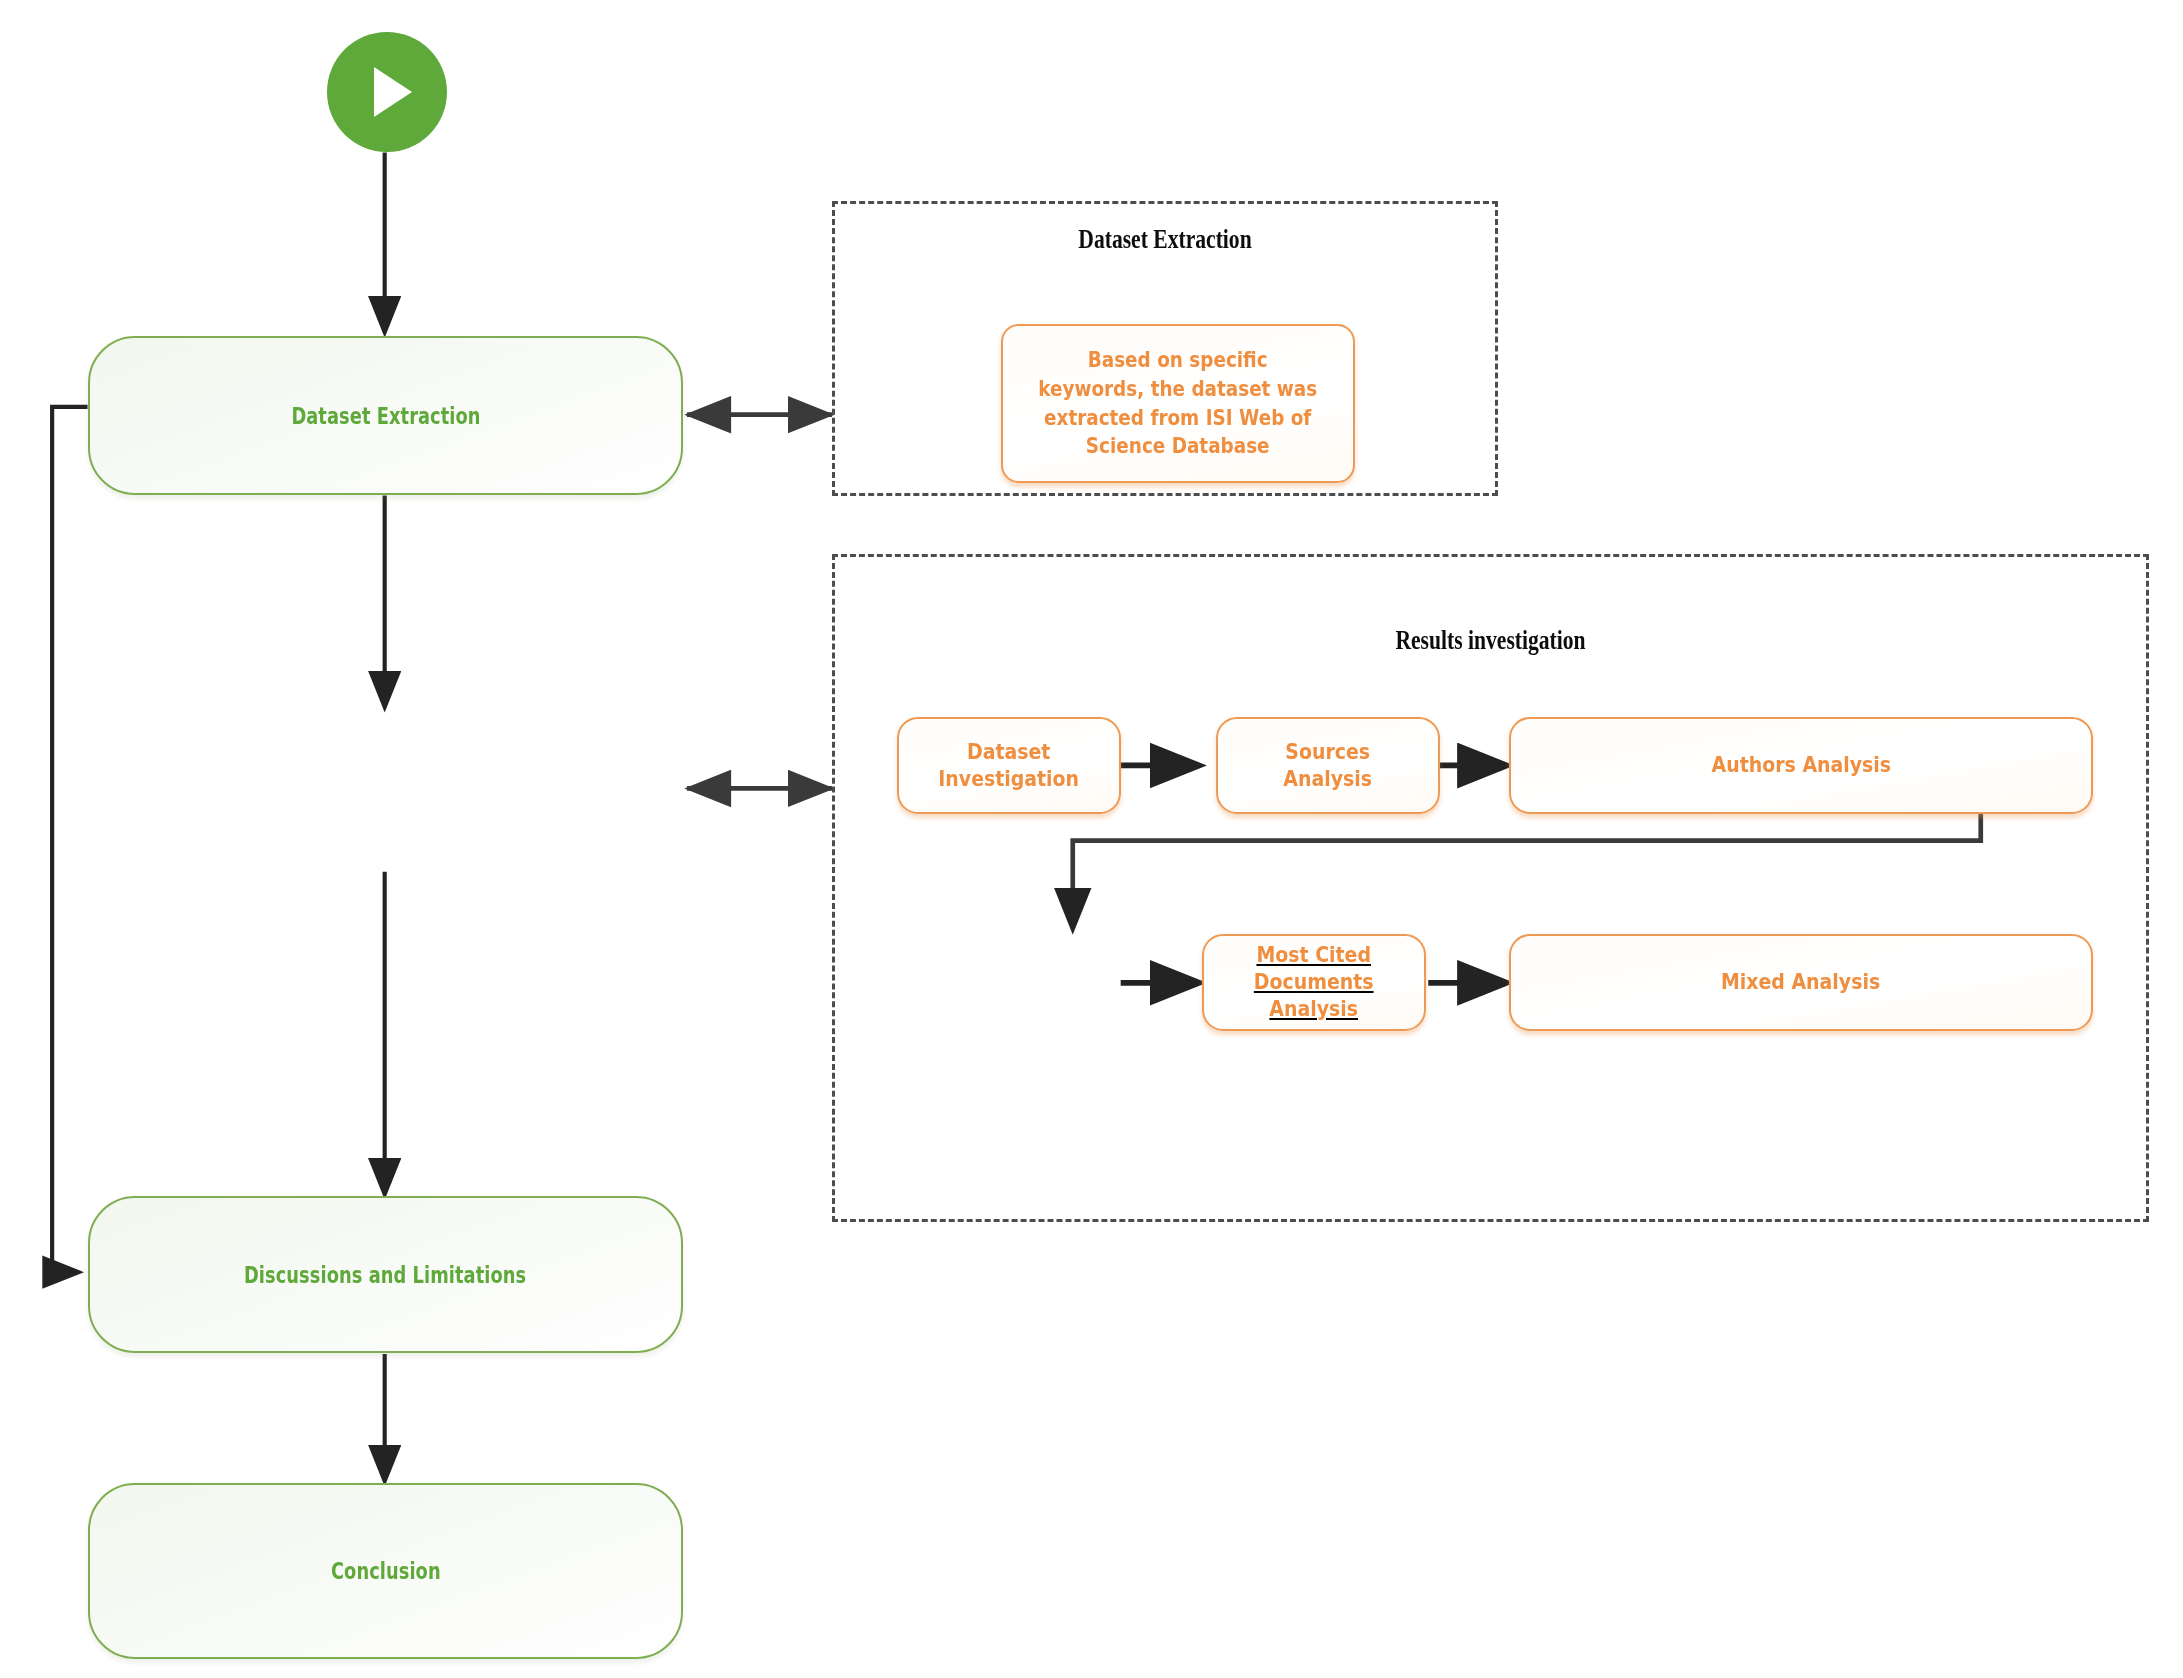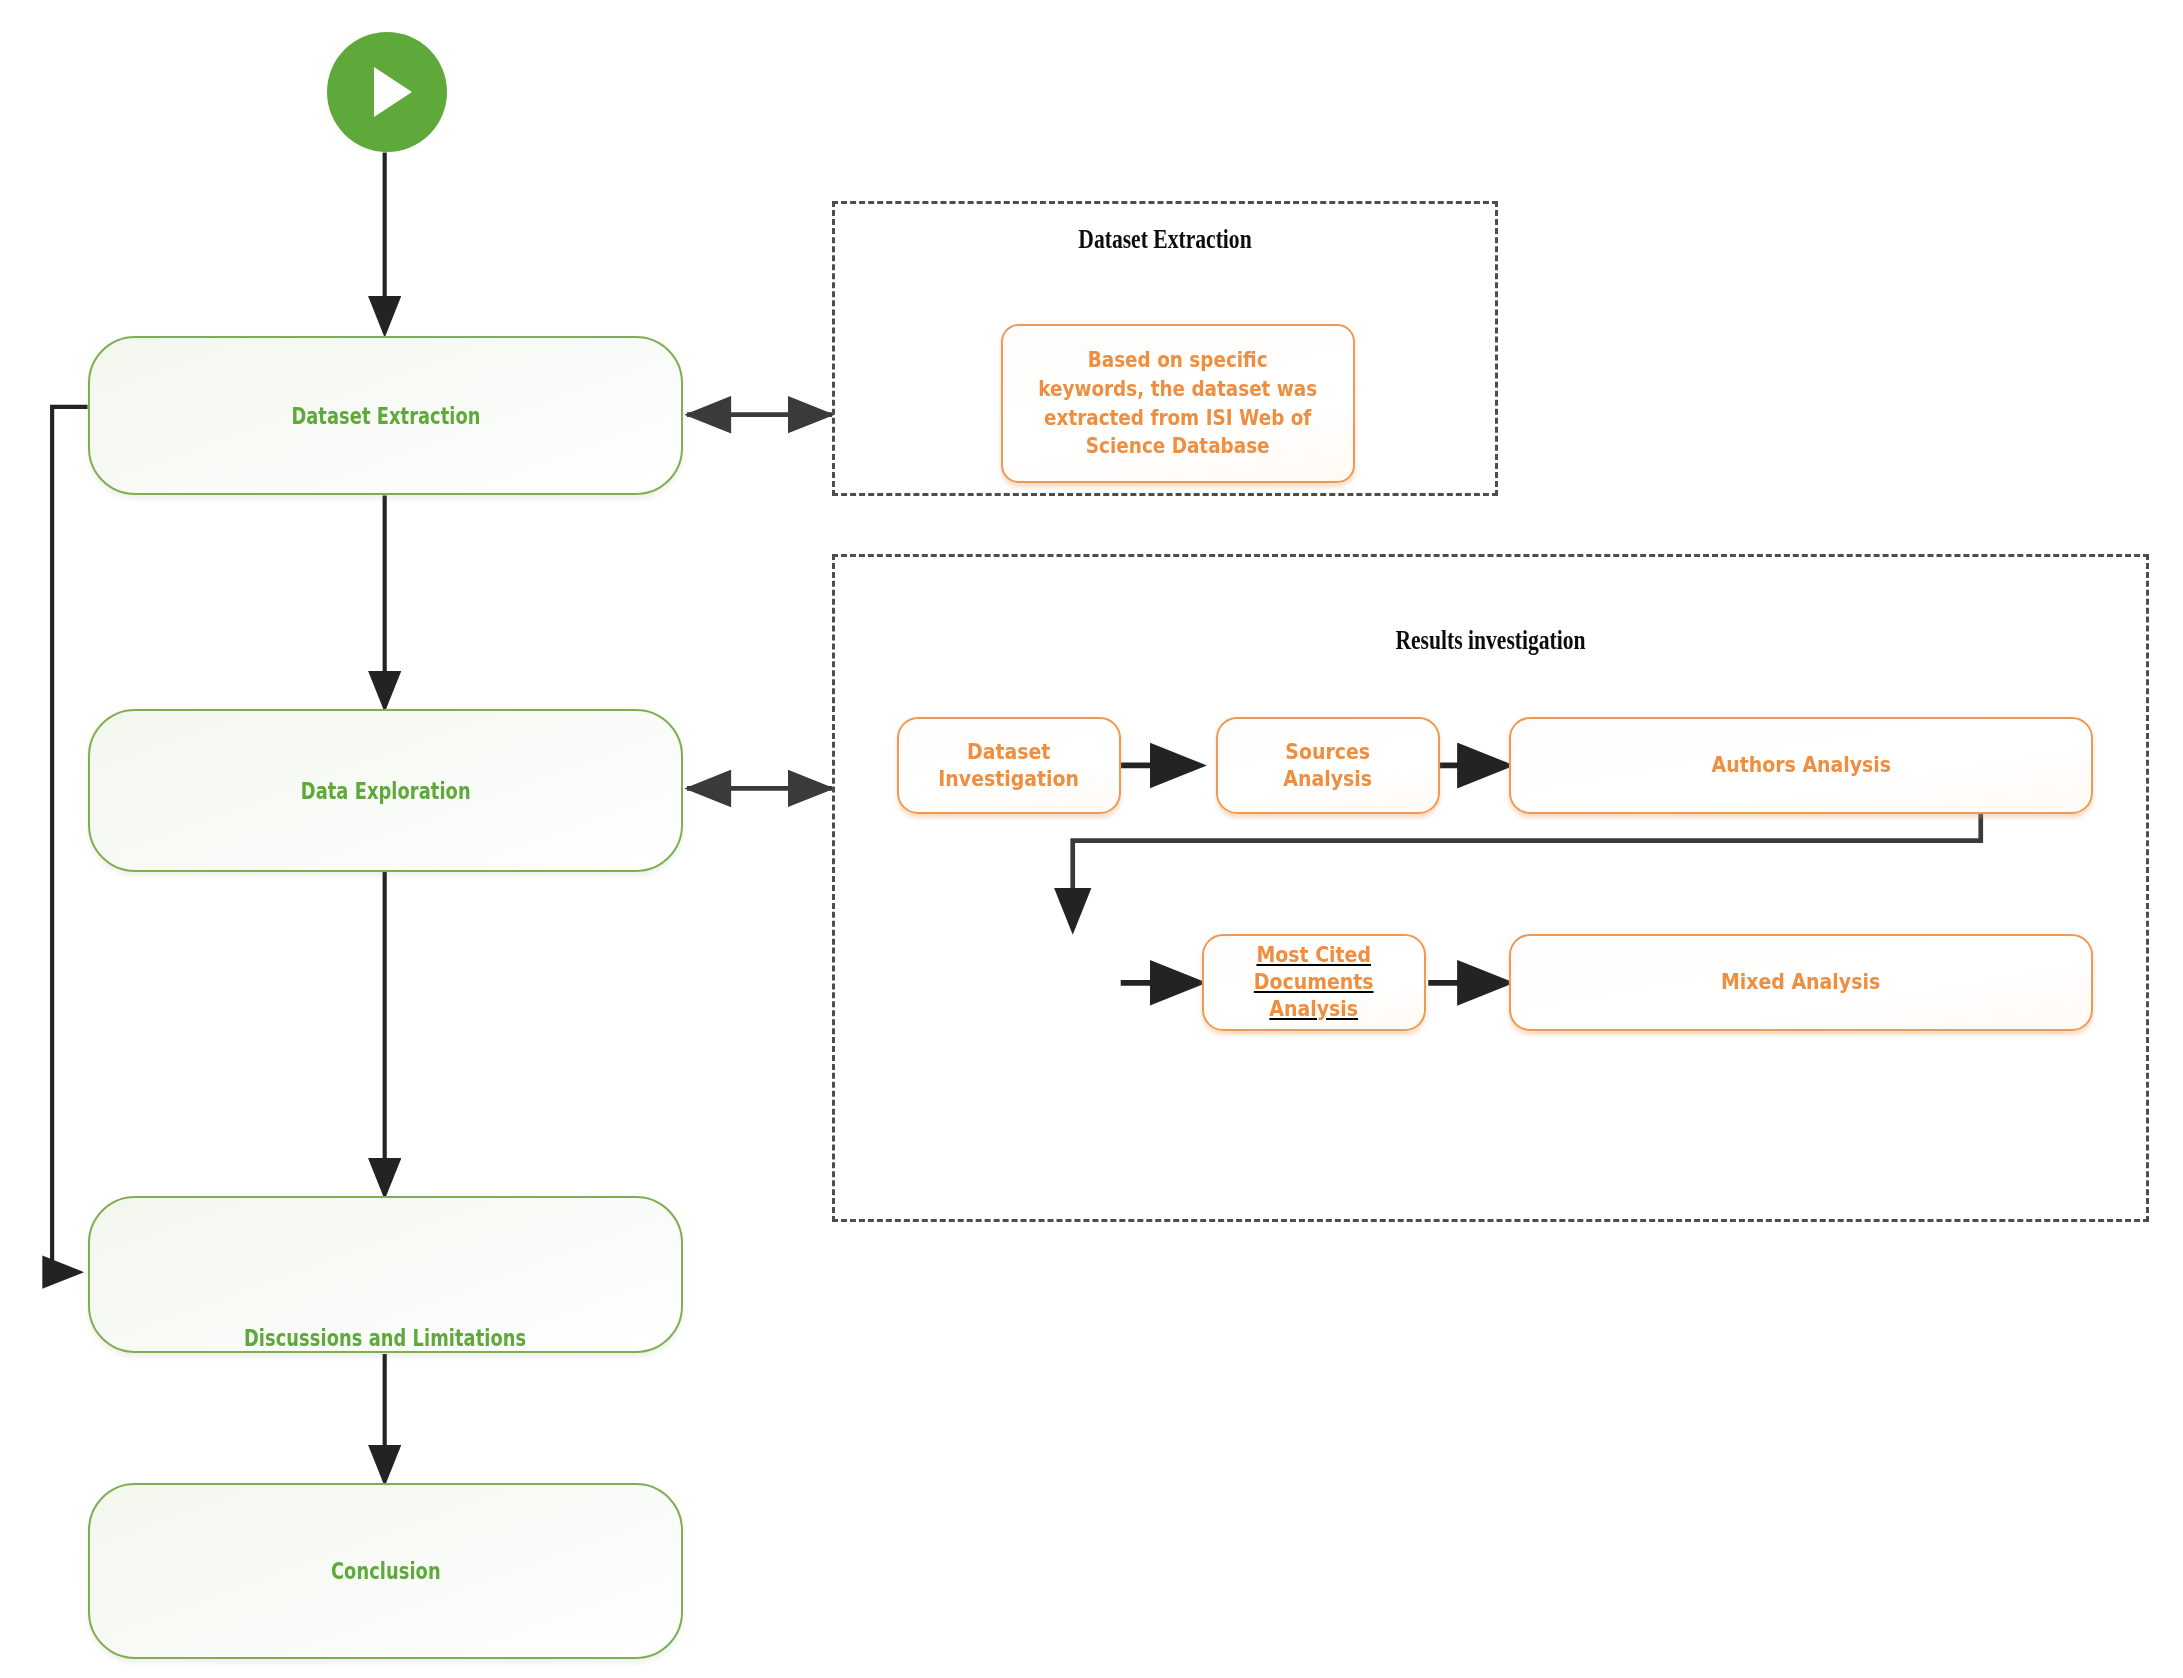--- a/index.html
+++ b/index.html
@@ -156,25 +156,22 @@
   </svg>
 
   <div class="start-node" style="left:327px; top:32px; width:120px; height:120px;">
     <div class="play-tri"></div>
   </div>
 
   <div class="gbox" style="left:88px; top:336px; width:595px; height:159px;">
     <span class="gbox-label">Dataset Extraction</span>
   </div>
 
-  <div class="gbox" style="left:88px; top:709px; width:595px; height:163px;">
-    <span class="gbox-label">Data Exploration</span>
-  </div>
-
-  <div class="gbox" style="left:88px; top:1196px; width:595px; height:157px;align-items:flex-end;">
+
+  <div class="gbox" style="left:88px; top:1196px; width:595px; height:157px;">
     <span class="gbox-label">Discussions and Limitations</span>
   </div>
 
   <div class="gbox" style="left:88px; top:1483px; width:595px; height:176px;">
     <span class="gbox-label">Conclusion</span>
   </div>
 
   <div class="dashgroup" style="left:832px; top:201px; width:666px; height:295px;">
     <div class="dashgroup-title" style="top:20px;">Dataset Extraction</div>
   </div>

